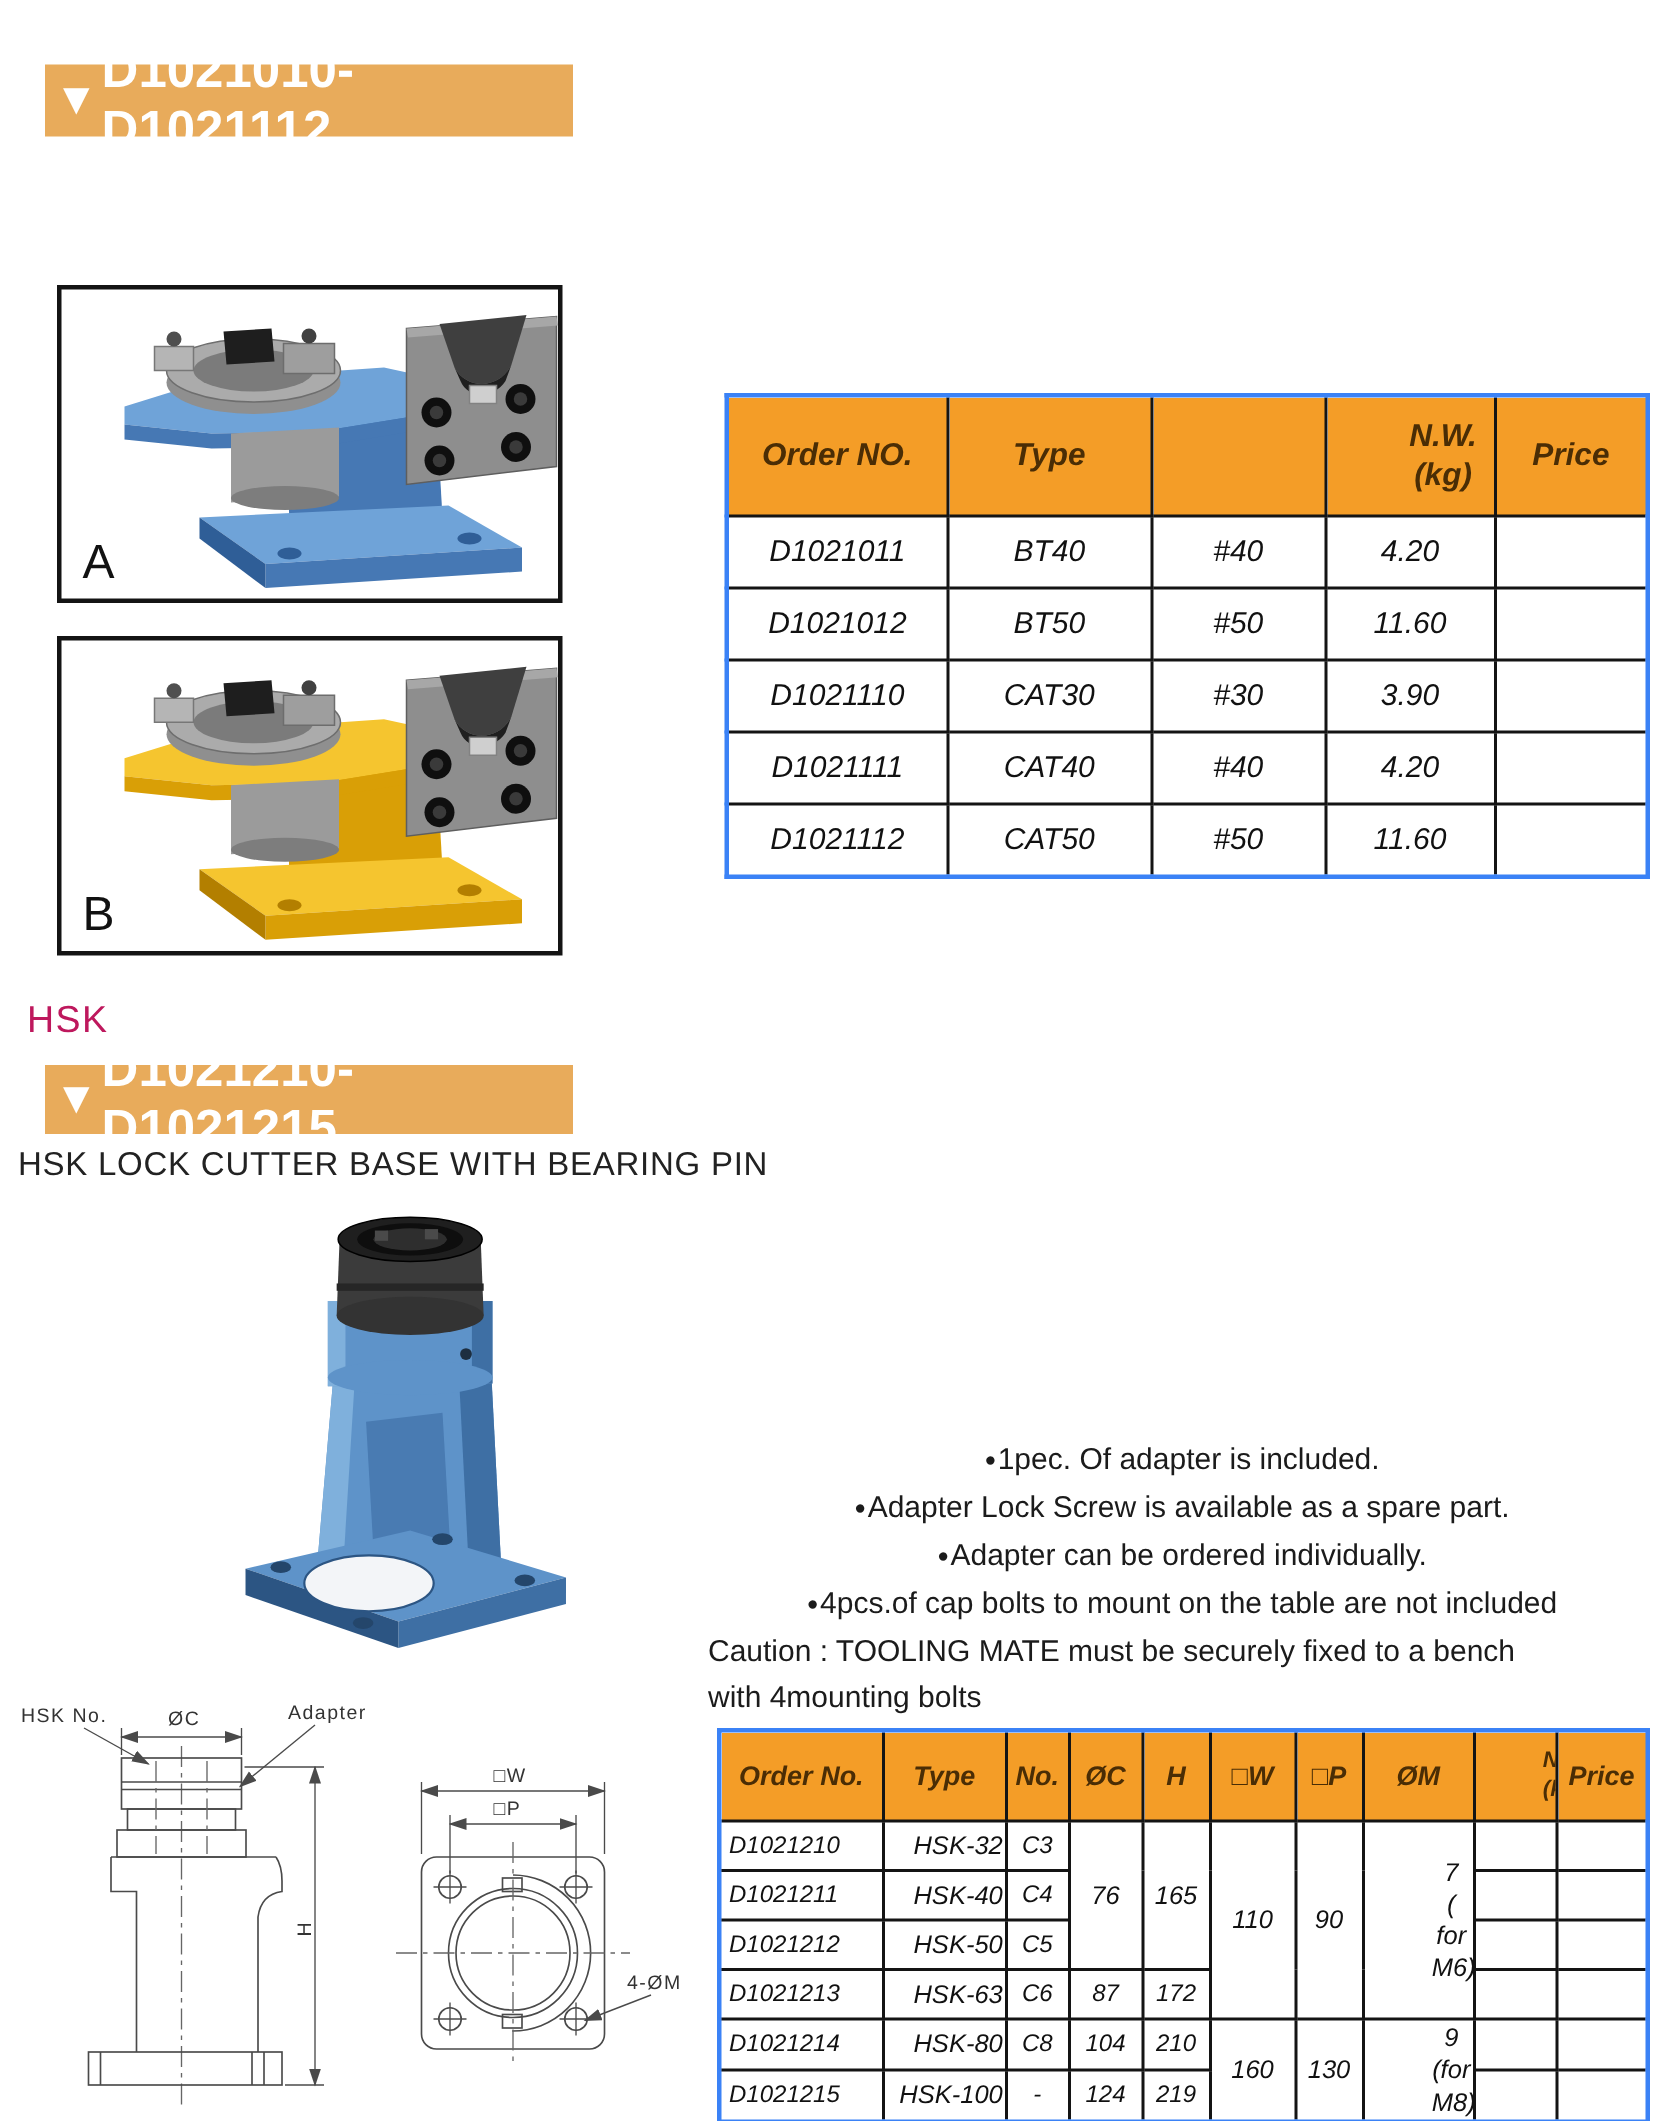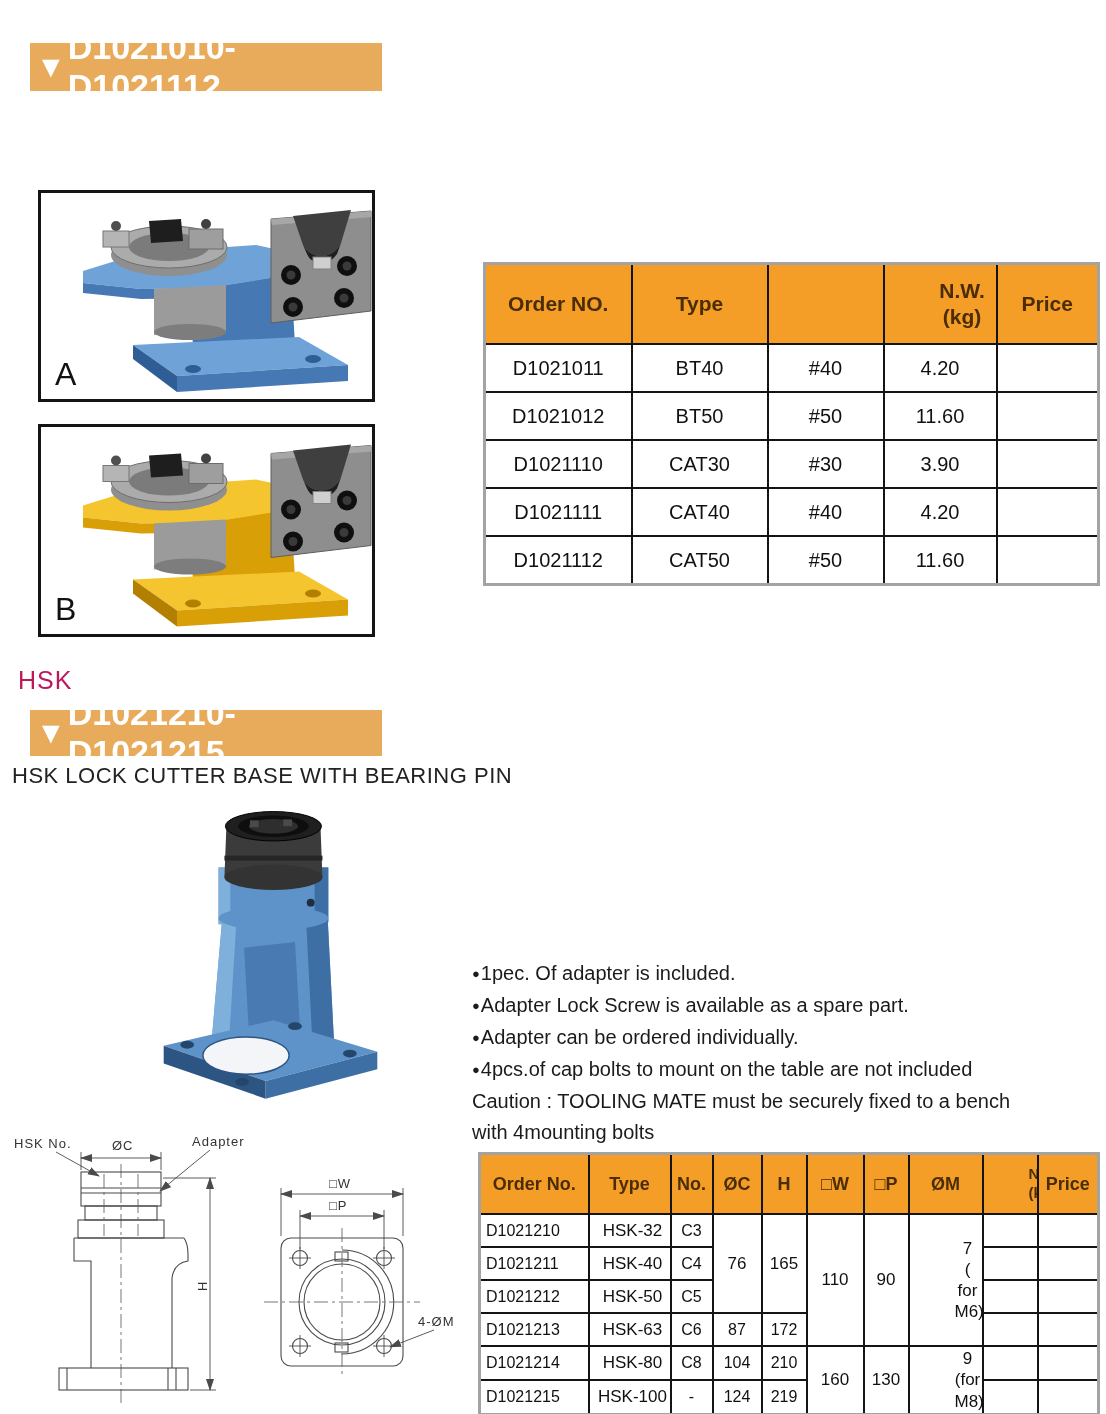--- a/index.html
+++ b/index.html
@@ -15,38 +15,38 @@
   .sec-title{font-size:23px;color:#222;letter-spacing:0.5px;white-space:nowrap;}
   .cat-label{font-size:25px;color:#be185d;letter-spacing:1px;}
 
   
   .photo{border:3px solid #141414;background:#ffffff;}
   .photo-label{position:absolute;left:14px;bottom:6px;font-size:32px;color:#111;}
   .photo svg{position:absolute;left:0;top:0;width:100%;height:100%;}
 
   
   table{border-collapse:collapse;table-layout:fixed;}
-  .t1,.t2{border:3px solid #a3a3a3;}
+  .t1,.t2{border:3px solid #3b82f6;font-style:italic;}
   .t1 th,.t1 td,.t2 th,.t2 td{border:2px solid #141414;text-align:center;vertical-align:middle;
        overflow:hidden;}
   .t1 th{background:var(--table-header-orange);color:var(--header-text-brown);
          font-size:21px;font-weight:bold;height:76px;}
   .t1 td{font-size:20px;height:44px;color:#111;}
   .t2 th{background:var(--table-header-orange);color:var(--header-text-brown);
          font-size:18px;font-weight:bold;height:56px;}
   .t2 td{font-size:16px;height:29px;color:#111;}
   .t2 td.l{text-align:left;padding-left:5px;}
-  .t2 td.type{text-align:center;padding-left:7px;font-size:17px;}
+  .t2 td.type{text-align:right;padding-left:7px;font-size:17px;}
   .pre{white-space:pre-line;line-height:1.25;padding-left:45px;}
   .t2 th.small{font-size:15px;}
   .t2 td.merge{font-size:17px;}
 
   
   .notes{font-size:20px;color:#1b1b1b;}
-  .note-line{margin-bottom:9px;white-space:nowrap;}
+  .note-line{margin-bottom:9px;white-space:nowrap;text-align:center;}
   .note-line .bullet{font-size:13px;vertical-align:2px;margin-right:1px;}
   .caution{margin-bottom:8px;white-space:nowrap;}
 
   
   .drawing text{font-size:13px;fill:#333;letter-spacing:1px;}
   .drawing .thin{stroke:#4a4a4a;stroke-width:1.1;fill:none;}
   .drawing .cl{stroke:#666;stroke-width:0.9;fill:none;stroke-dasharray:14 4 3 4;}
   .drawing .dim{stroke:#4a4a4a;stroke-width:0.9;fill:none;}
 </style>
 </head>

